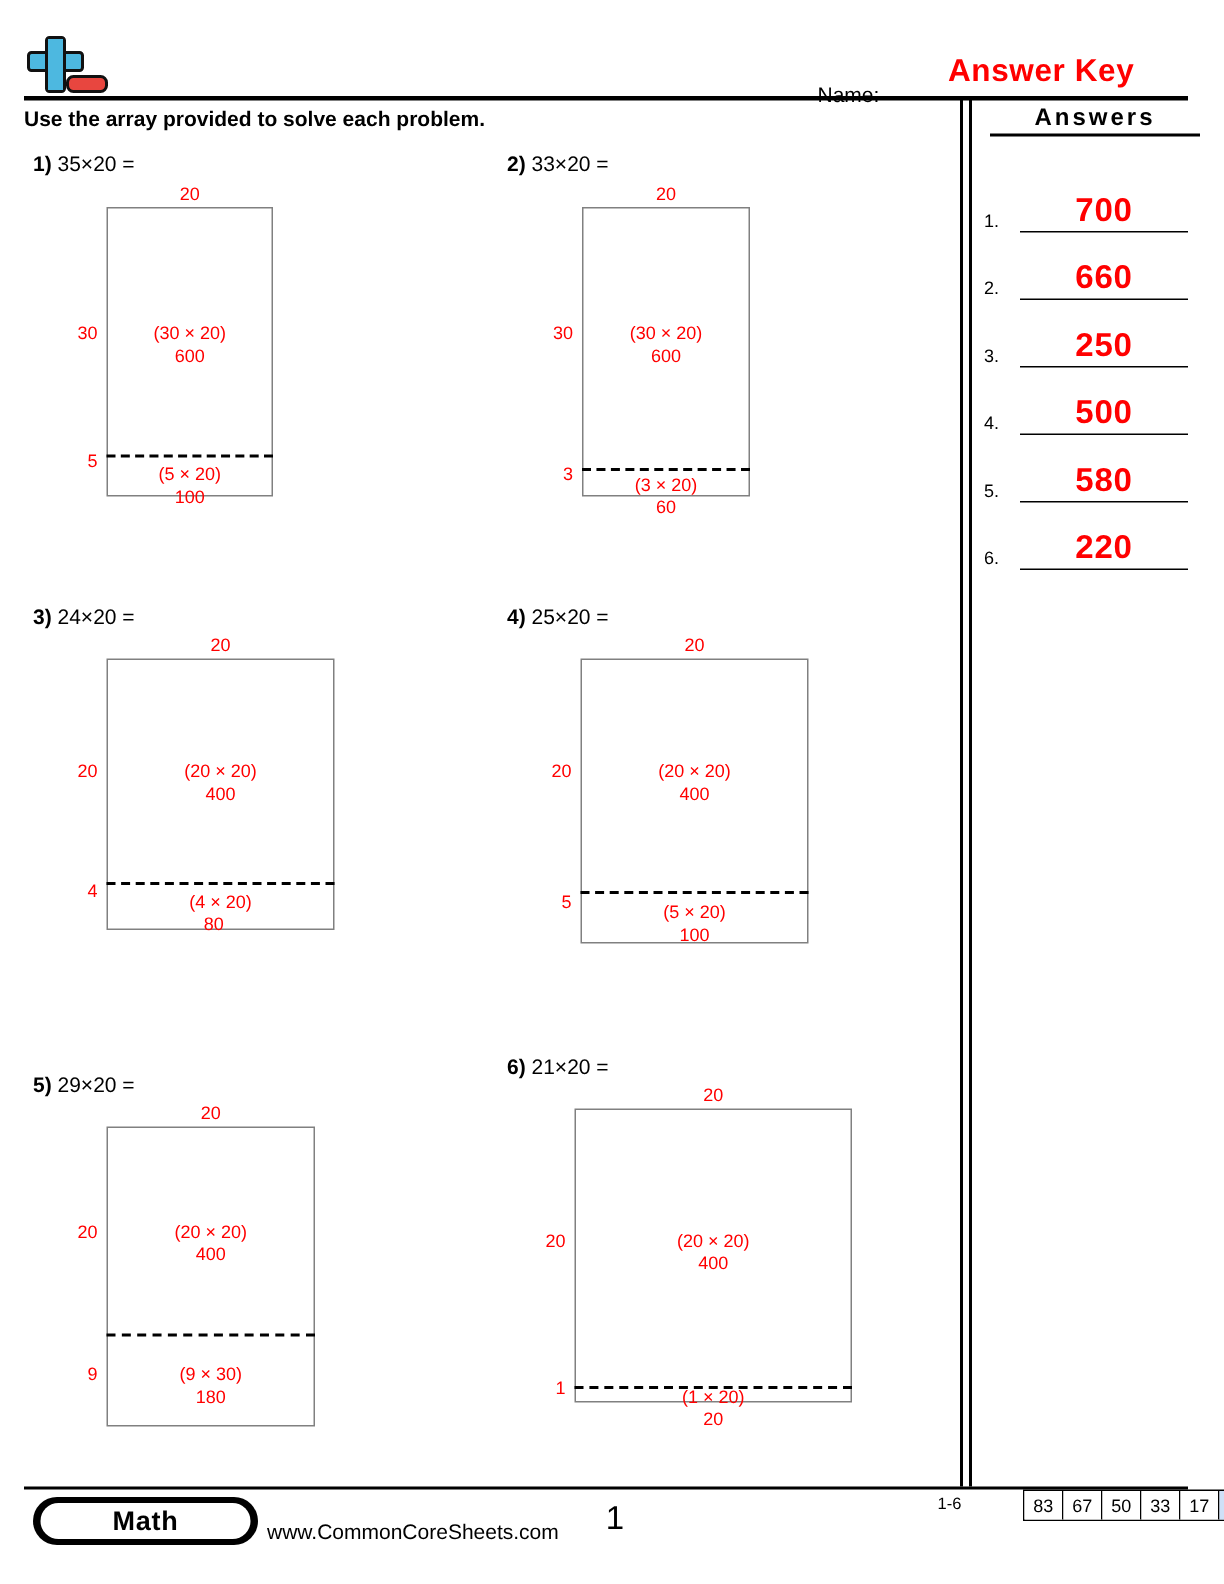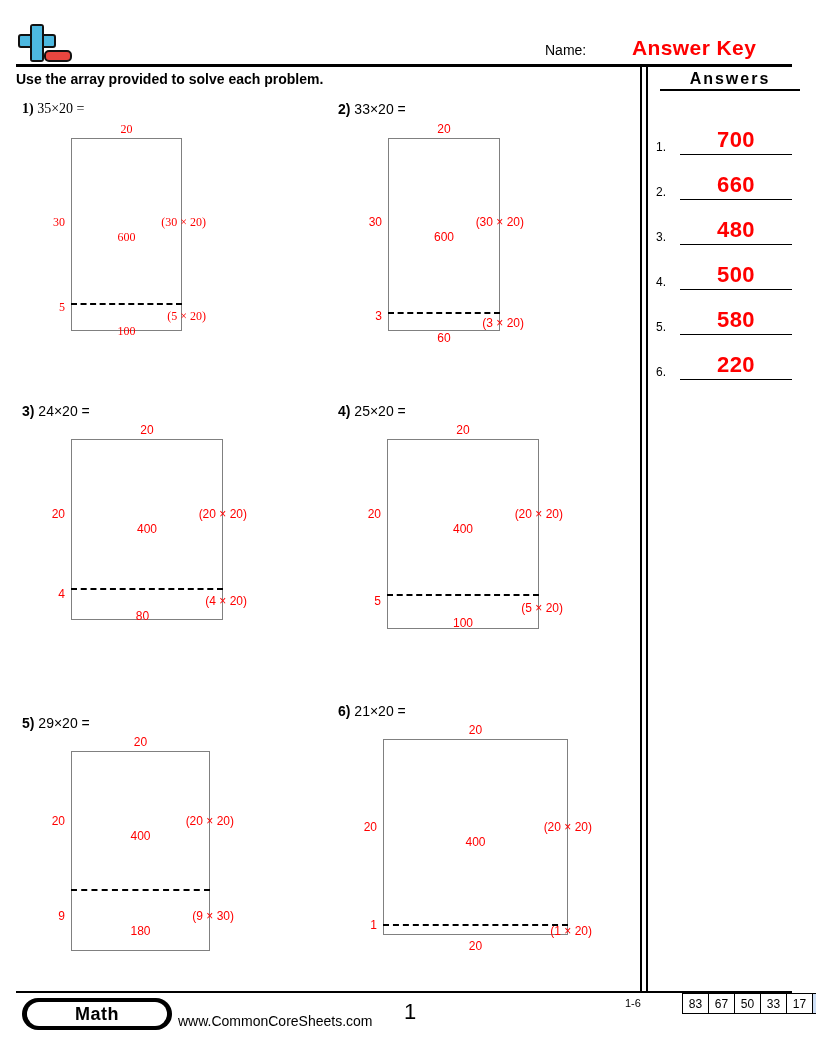--- a/index.html
+++ b/index.html
@@ -71,21 +71,21 @@
   }
   #title-text {
     position: absolute;
     left: 118px; top: 38px;
     font-size: 17px;
     line-height: 22px;
     white-space: nowrap;
   }
   #name-label {
     position: absolute;
-    left: 545px; top: 41px;
+    left: 545px; top: 54px;
     font-size: 14px;
     line-height: 19px;
   }
   #answer-key {
     position: absolute;
     left: 632px; top: 35px;
     font-size: 21px;
     font-weight: bold;
     color: #ff0000;
     letter-spacing: 0.4px;
@@ -204,23 +204,22 @@
   .split-line {
     position: absolute;
     height: 0;
     border-top: 2px dashed #000;
   }
   .cell-expr {
     position: absolute;
     font-size: 12px;
     color: #ff0000;
     line-height: 15px;
-    text-align: right;
+    text-align: center;
     white-space: nowrap;
-    padding-left: 24px;
   }
   .cell-val {
     position: absolute;
     font-size: 12px;
     color: #ff0000;
     line-height: 15px;
     text-align: center;
     white-space: nowrap;
   }
 
@@ -322,40 +321,40 @@
   <span class="answer-val">700</span>
   <span class="answer-line"></span>
 </div>
 <div class="answer-row" style="top:155px">
   <span class="answer-num">2.</span>
   <span class="answer-val">660</span>
   <span class="answer-line"></span>
 </div>
 <div class="answer-row" style="top:200px">
   <span class="answer-num">3.</span>
-  <span class="answer-val">480</span>
+  <span class="answer-val">250</span>
   <span class="answer-line"></span>
 </div>
 <div class="answer-row" style="top:245px">
   <span class="answer-num">4.</span>
   <span class="answer-val">500</span>
   <span class="answer-line"></span>
 </div>
 <div class="answer-row" style="top:290px">
   <span class="answer-num">5.</span>
   <span class="answer-val">580</span>
   <span class="answer-line"></span>
 </div>
 <div class="answer-row" style="top:335px">
   <span class="answer-num">6.</span>
   <span class="answer-val">220</span>
   <span class="answer-line"></span>
 </div>
 
-<div class="problem" style="left:22px; top:100px; width:300px; height:250px;font-family:Liberation Serif, serif;">
+<div class="problem" style="left:22px; top:100px; width:300px; height:250px;">
   <div class="prob-label">
     <span class="num">1)</span>
     <span>35×20 =</span>
   </div>
   <div class="array-wrap">
     <div class="top-label" style="left:49px; top:22px; width:111px;">20</div>
     <div class="array-box" style="left:49px; top:38px; width:111px; height:193px;"></div>
     <div class="split-line" style="left:49px; top:203px; width:111px;"></div>
     <div class="left-label" style="left:9px; top:115px; width:34px;">30</div>
     <div class="left-label" style="left:9px; top:200px; width:34px;">5</div>

